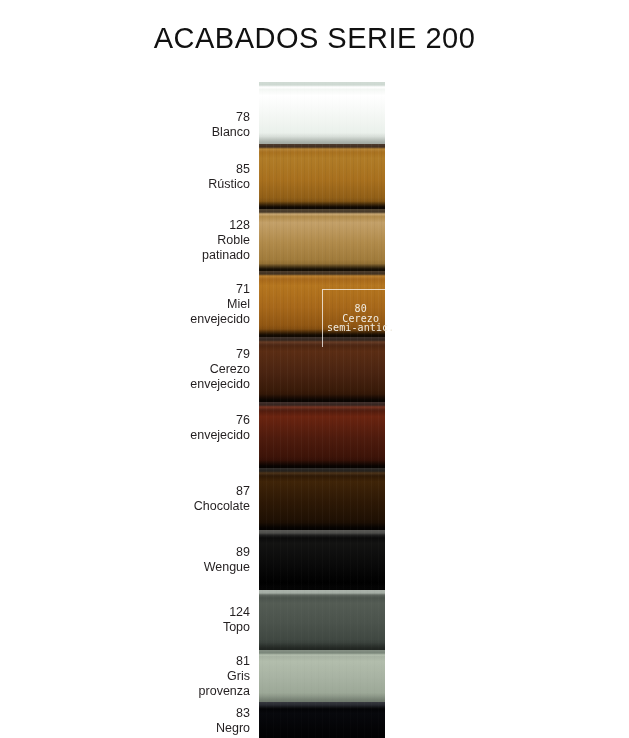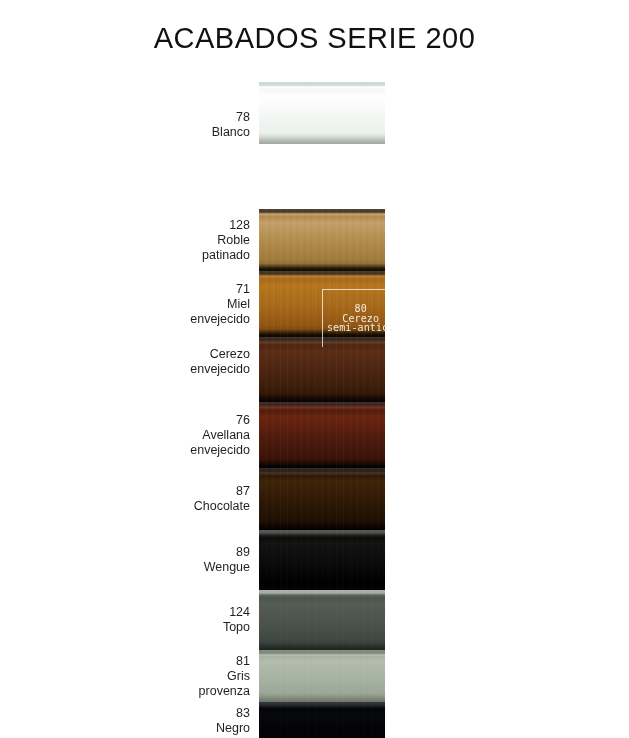--- a/index.html
+++ b/index.html
@@ -128,20 +128,31 @@
       <div class="row-label" style="top: 16px; margin-top: 12px;">
         <span class="row-code">78</span>
         <span class="row-name">Blanco</span>
       </div>
       <div class="row-swatch">
         <div class="sw-body" style="background: linear-gradient(rgb(200, 212, 204) 0px, rgb(200, 212, 204) 3px, rgb(255, 255, 255) 5px, rgb(244, 247, 244) 12%, rgb(255, 255, 255) 22%, rgb(244, 247, 244) 55%, rgb(232, 239, 233) 88%, rgb(207, 216, 208) 97%, rgb(207, 216, 208) 100%);"></div>
         <div class="sw-grain" style="opacity: 0.05;"></div>
         <div class="sw-shine" style="background: linear-gradient(rgba(255, 255, 255, 0.16) 0%, rgba(255, 255, 255, 0) 14%, rgba(255, 255, 255, 0) 82%, rgba(0, 0, 0, 0.22) 100%);"></div>
       </div>
     </div>
+    <div class="row" style="top: 62px; height: 65px;">
+      <div class="row-label" style="top: 18px;">
+        <span class="row-code">85</span>
+        <span class="row-name">Rústico</span>
+      </div>
+      <div class="row-swatch">
+        <div class="sw-body" style="background: linear-gradient(rgb(43, 22, 7) 0px, rgb(43, 22, 7) 3px, rgb(176, 124, 39) 5px, rgb(168, 112, 30) 12%, rgb(176, 124, 39) 22%, rgb(168, 112, 30) 55%, rgb(141, 92, 22) 88%, rgb(18, 10, 3) 97%, rgb(18, 10, 3) 100%);"></div>
+        <div class="sw-grain" style="opacity: 0.38;"></div>
+        <div class="sw-shine" style="background: linear-gradient(rgba(255, 255, 255, 0.16) 0%, rgba(255, 255, 255, 0) 14%, rgba(255, 255, 255, 0) 82%, rgba(0, 0, 0, 0.22) 100%);"></div>
+      </div>
+    </div>
     <div class="row" style="top: 127px; height: 62px;">
       <div class="row-label" style="top: 9px;">
         <span class="row-code">128</span>
         <span class="row-name">Roble</span>
         <span class="row-name">patinado</span>
       </div>
       <div class="row-swatch">
         <div class="sw-body" style="background: linear-gradient(rgb(48, 33, 13) 0px, rgb(48, 33, 13) 3px, rgb(195, 160, 104) 5px, rgb(176, 138, 74) 12%, rgb(195, 160, 104) 22%, rgb(176, 138, 74) 55%, rgb(157, 120, 56) 88%, rgb(27, 18, 5) 97%, rgb(27, 18, 5) 100%);"></div>
         <div class="sw-grain" style="opacity: 0.3;"></div>
         <div class="sw-shine" style="background: linear-gradient(rgba(255, 255, 255, 0.16) 0%, rgba(255, 255, 255, 0) 14%, rgba(255, 255, 255, 0) 82%, rgba(0, 0, 0, 0.22) 100%);"></div>
@@ -154,33 +165,33 @@
         <span class="row-name">envejecido</span>
       </div>
       <div class="row-swatch">
         <div class="sw-body" style="background: linear-gradient(rgb(42, 24, 5) 0px, rgb(42, 24, 5) 3px, rgb(181, 118, 31) 5px, rgb(167, 104, 26) 12%, rgb(181, 118, 31) 22%, rgb(167, 104, 26) 55%, rgb(140, 83, 17) 88%, rgb(22, 12, 2) 97%, rgb(22, 12, 2) 100%);"></div>
         <div class="sw-grain" style="opacity: 0.34;"></div>
         <div class="sw-shine" style="background: linear-gradient(rgba(255, 255, 255, 0.16) 0%, rgba(255, 255, 255, 0) 14%, rgba(255, 255, 255, 0) 82%, rgba(0, 0, 0, 0.22) 100%);"></div>
       </div>
     </div>
     <div class="row" style="top: 255px; height: 65px;">
       <div class="row-label" style="top: 10px;">
+        <span class="row-code">79</span>
         <span class="row-name">Cerezo</span>
         <span class="row-name">envejecido</span>
       </div>
       <div class="row-swatch">
         <div class="sw-body" style="background: linear-gradient(rgb(26, 12, 4) 0px, rgb(26, 12, 4) 3px, rgb(91, 45, 20) 5px, rgb(74, 36, 17) 12%, rgb(91, 45, 20) 22%, rgb(74, 36, 17) 55%, rgb(53, 24, 7) 88%, rgb(12, 5, 1) 97%, rgb(12, 5, 1) 100%);"></div>
         <div class="sw-grain" style="opacity: 0.3;"></div>
         <div class="sw-shine" style="background: linear-gradient(rgba(255, 255, 255, 0.16) 0%, rgba(255, 255, 255, 0) 14%, rgba(255, 255, 255, 0) 82%, rgba(0, 0, 0, 0.22) 100%);"></div>
       </div>
     </div>
     <div class="row" style="top: 320px; height: 66px;">
       <div class="row-label" style="top: 11px;">
         <span class="row-code">76</span>
-        <span class="row-name">Avellana</span>
         <span class="row-name">envejecido</span>
       </div>
       <div class="row-swatch">
         <div class="sw-body" style="background: linear-gradient(rgb(28, 9, 4) 0px, rgb(28, 9, 4) 3px, rgb(107, 36, 16) 5px, rgb(78, 27, 13) 12%, rgb(107, 36, 16) 22%, rgb(78, 27, 13) 55%, rgb(58, 18, 7) 88%, rgb(10, 4, 1) 97%, rgb(10, 4, 1) 100%);"></div>
         <div class="sw-grain" style="opacity: 0.28;"></div>
         <div class="sw-shine" style="background: linear-gradient(rgba(255, 255, 255, 0.16) 0%, rgba(255, 255, 255, 0) 14%, rgba(255, 255, 255, 0) 82%, rgba(0, 0, 0, 0.22) 100%);"></div>
       </div>
     </div>
     <div class="row" style="top: 386px; height: 62px;">
       <div class="row-label" style="top: 16px;">

